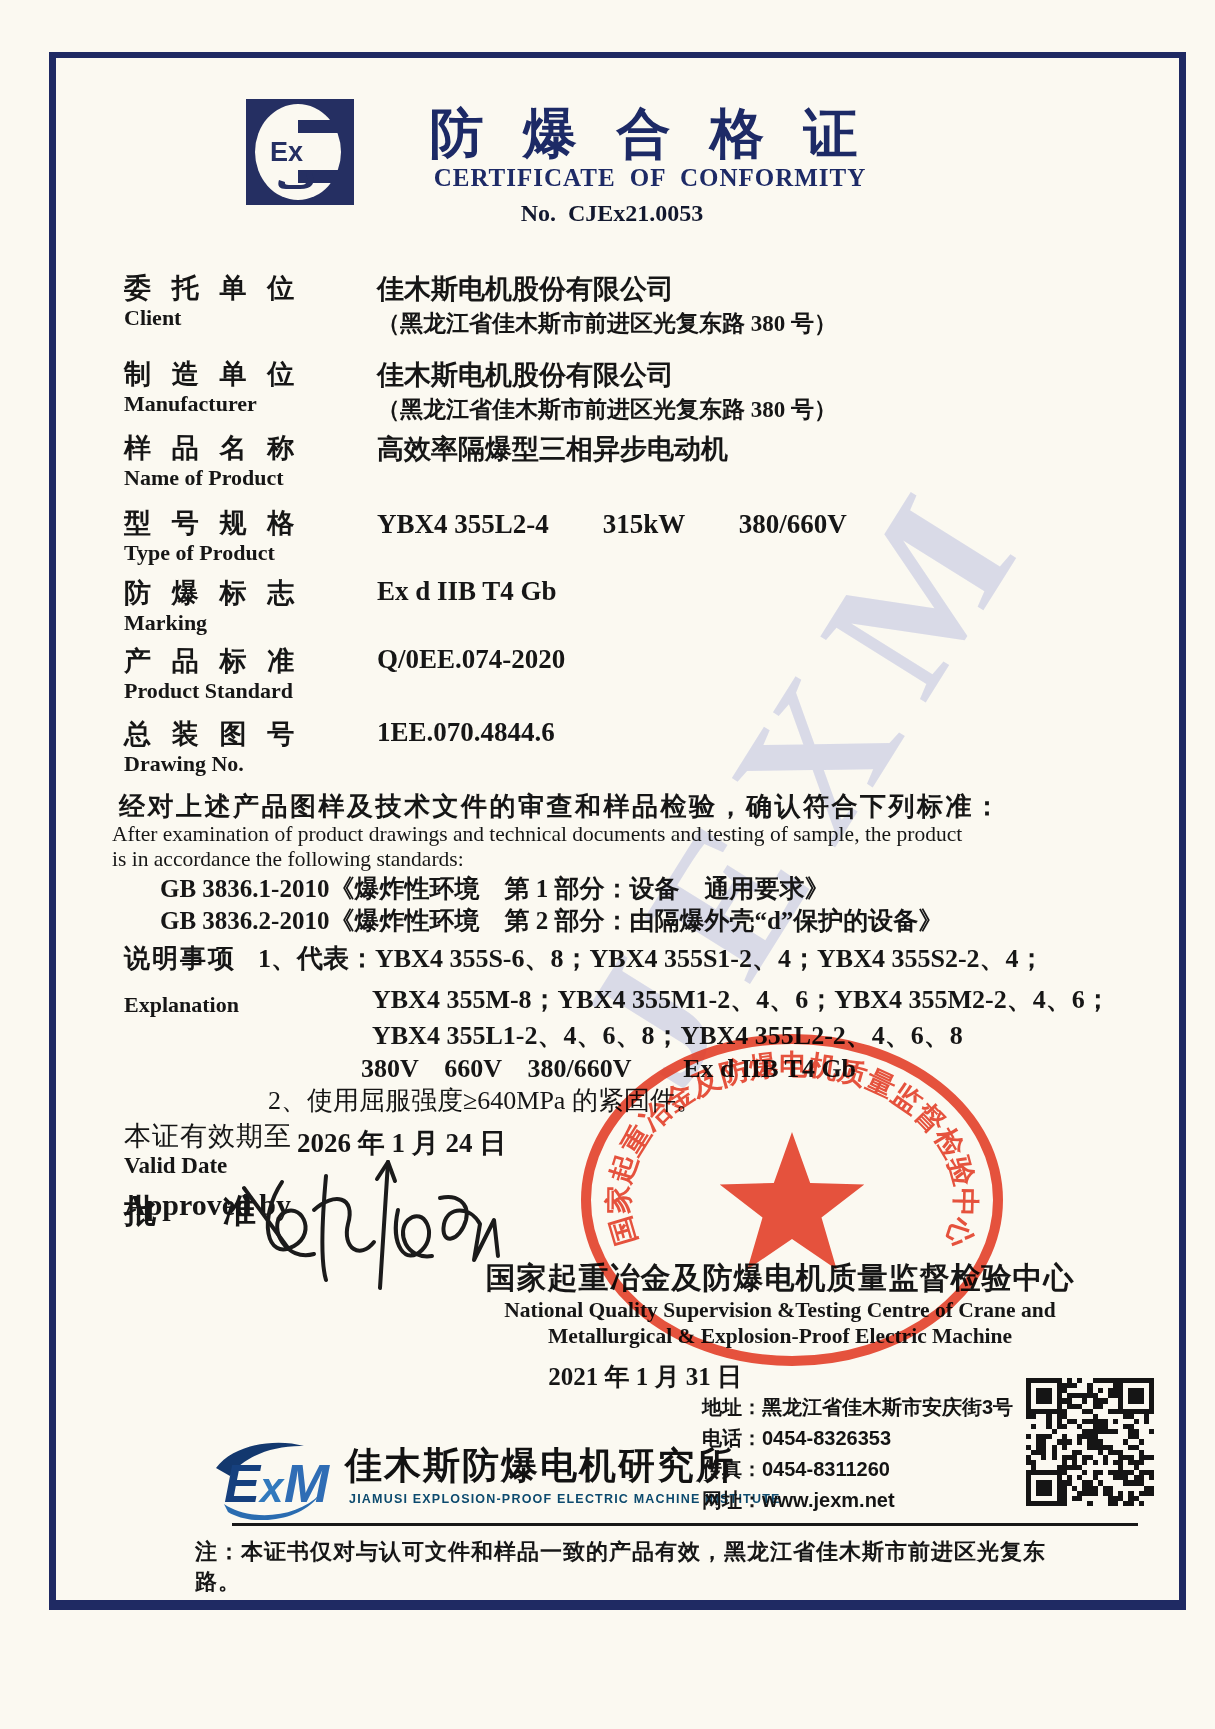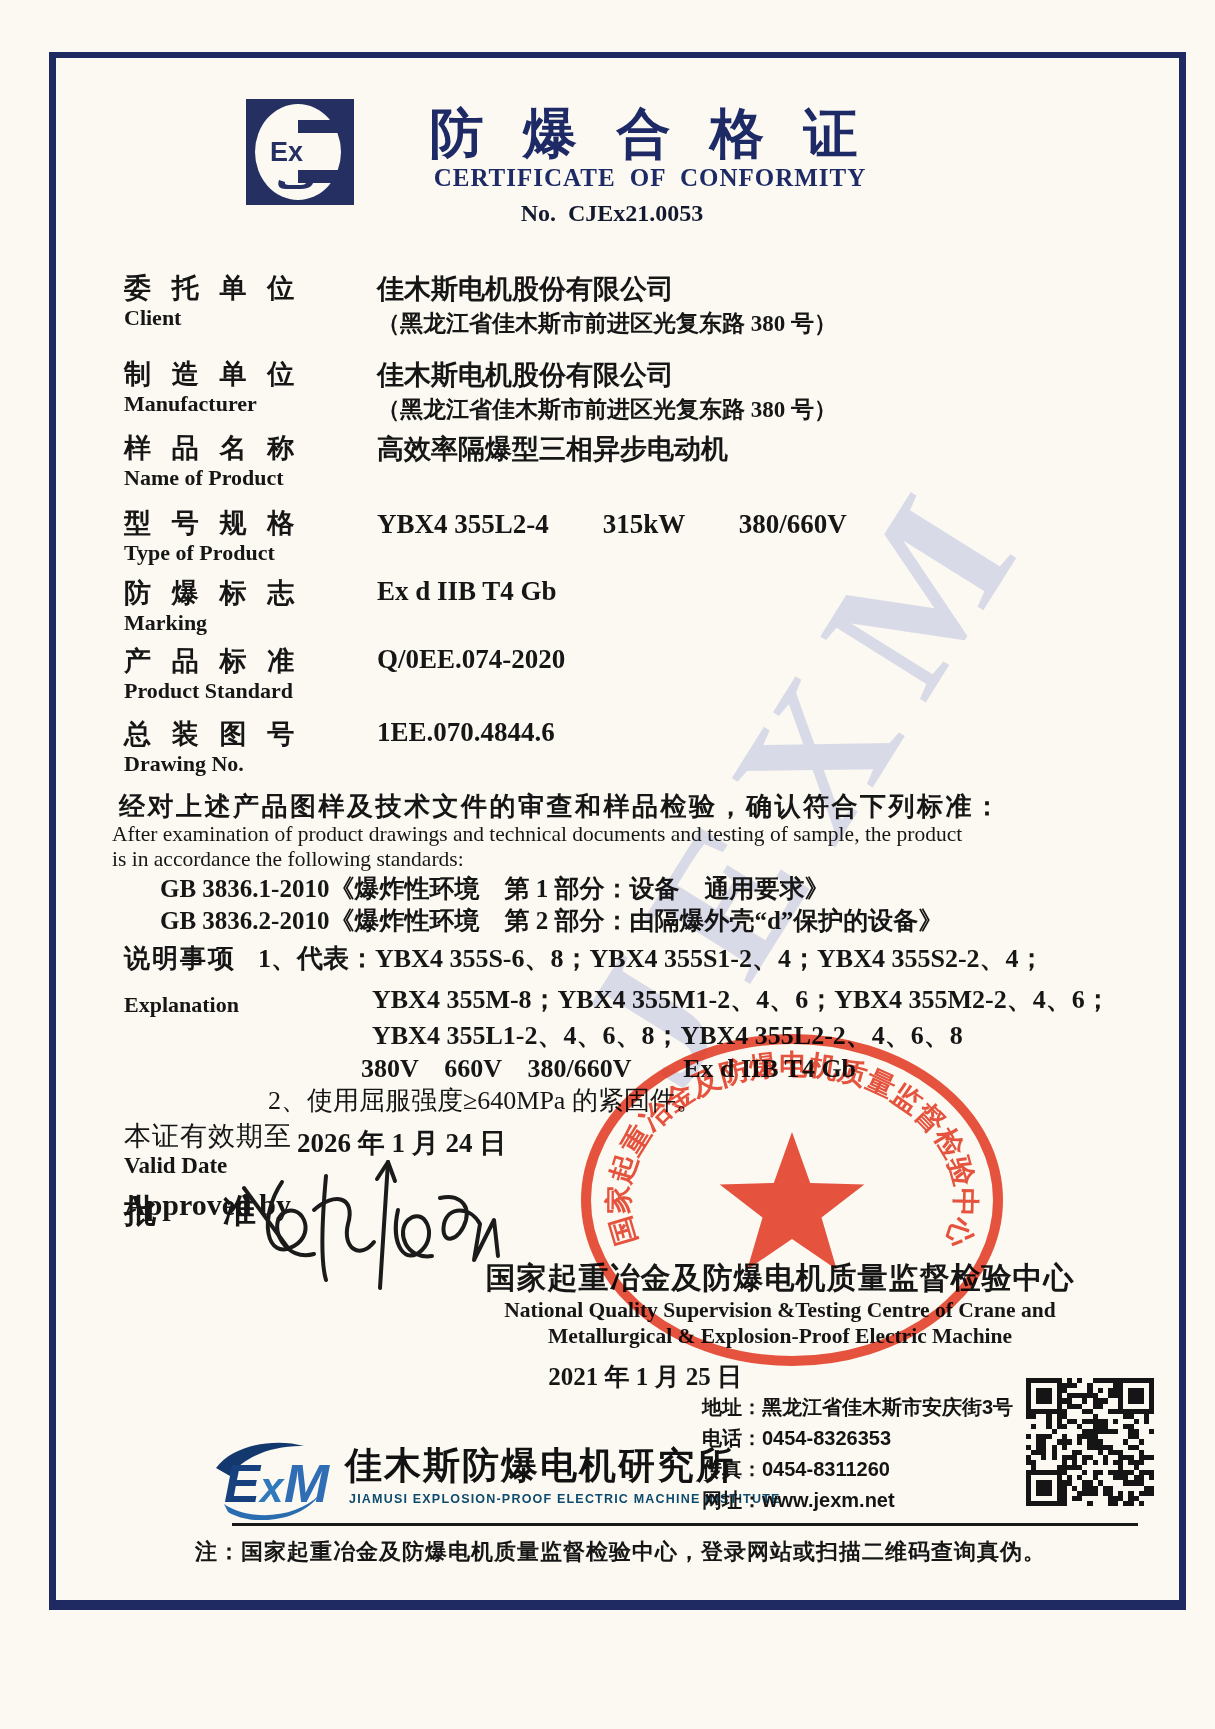--- a/index.html
+++ b/index.html
@@ -159,21 +159,21 @@
         <path d="M160 14 L152 140"></path>
         <path d="M160 14 l-11 17 M160 14 l7 19"></path>
         <path d="M170 62 C162 98 178 118 194 102 C210 86 196 58 180 72 C168 84 178 112 204 108"></path>
         <path d="M212 50 C228 46 242 54 238 72 C232 94 212 98 216 76 C220 58 242 58 252 76 L246 112 L266 72 L270 108"></path>
       </g>
     </svg>
 
     <div class="abs aucn">国家起重冶金及防爆电机质量监督检验中心</div>
     <div class="abs auen1">National Quality Supervision &amp;Testing Centre of Crane and</div>
     <div class="abs auen2">Metallurgical &amp; Explosion-Proof Electric Machine</div>
-    <div class="abs audate">2021 年 1 月 25 日</div>
+    <div class="abs audate">2021 年 1 月 31 日</div>
 
     <svg class="abs stamp" viewBox="0 0 440 344">
       <defs>
         <path id="ringarc" d="M65.9 215.1 A164 126 0 1 1 374.1 215.1" fill="none"></path>
       </defs>
       <ellipse cx="220" cy="172" rx="206" ry="161" fill="none" stroke="#e23a23" stroke-width="10"></ellipse>
       <polygon points="220,104 238.2,154.9 292.3,156.5 249.5,189.6 264.7,241.5 220,211 175.3,241.5 190.5,189.6 147.7,156.5 201.8,154.9" fill="#e23a23"></polygon>
       <text font-size="28" font-weight="bold" fill="#e23a23" font-family="Liberation Serif, serif">
         <textPath href="#ringarc" startOffset="2" textLength="545" lengthAdjust="spacingAndGlyphs">国家起重冶金及防爆电机质量监督检验中心</textPath>
       </text>
@@ -523,16 +523,16 @@
           <rect x="7" y="24" width="1" height="1" fill="#151515"></rect>
           <rect x="12" y="24" width="1" height="1" fill="#151515"></rect>
           <rect x="16" y="24" width="1" height="1" fill="#151515"></rect>
           <rect x="17" y="24" width="1" height="1" fill="#151515"></rect>
           <rect x="19" y="24" width="1" height="1" fill="#151515"></rect>
           <rect x="20" y="24" width="1" height="1" fill="#151515"></rect>
           <rect x="22" y="24" width="1" height="1" fill="#151515"></rect>
         </svg></div>
 
     <div class="abs rule"></div>
-    <div class="abs note">注：国家起重冶金及防爆电机质量监督检验中心，登录网站或扫描二维码查询真伪。</div>
+    <div class="abs note">注：本证书仅对与认可文件和样品一致的产品有效，黑龙江省佳木斯市前进区光复东路。</div>
 
   </div>
 </div>
 
 </body></html>

